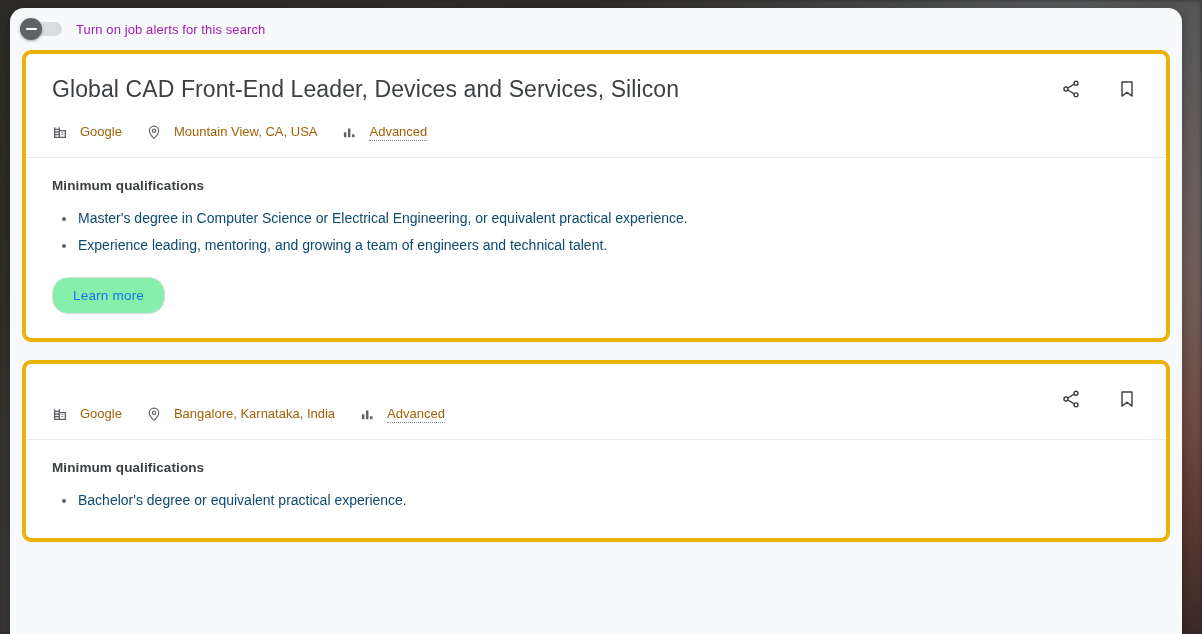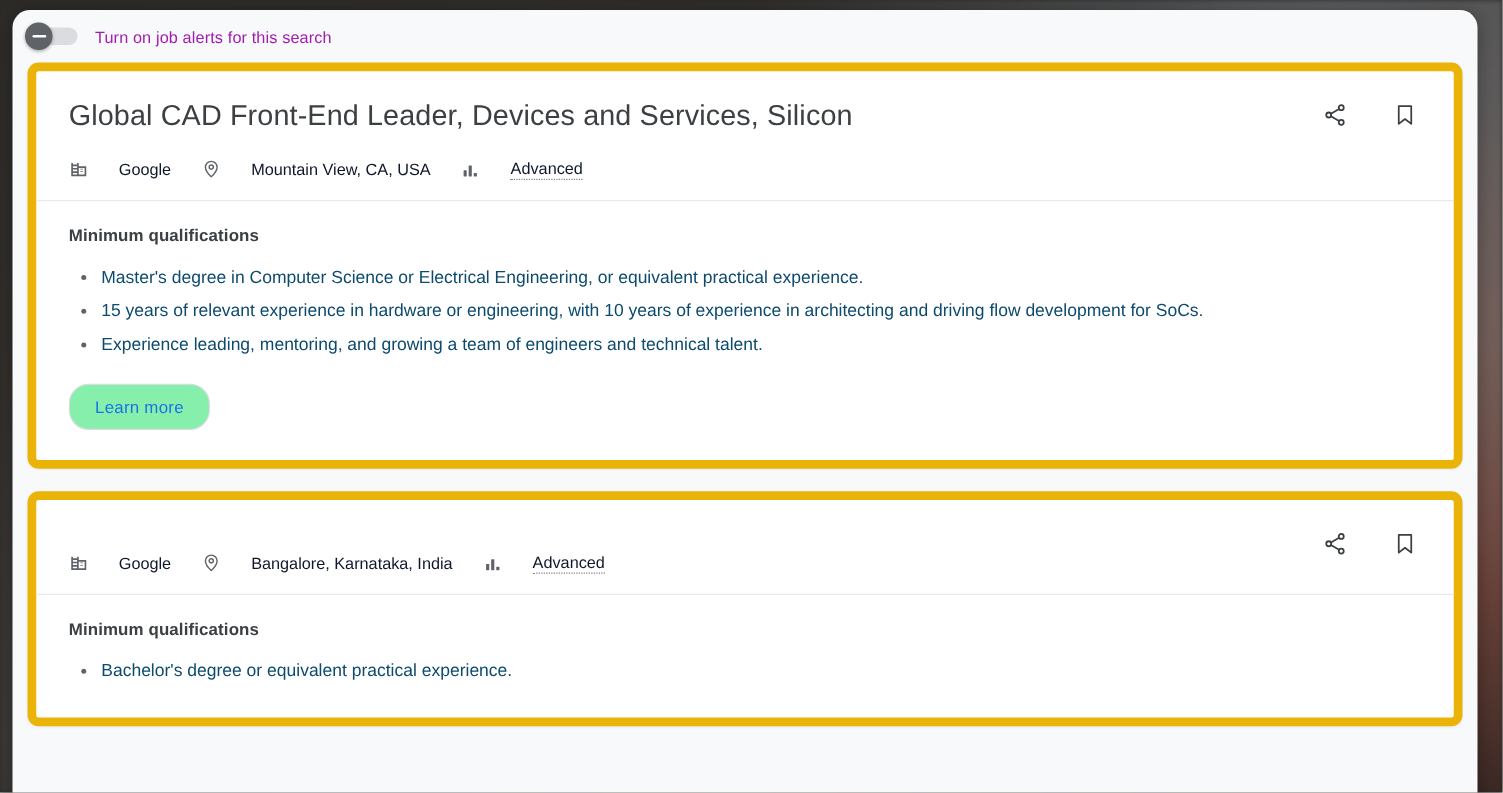--- a/index.html
+++ b/index.html
@@ -92,21 +92,21 @@
     letter-spacing: 0.1px;
     white-space: nowrap;
   }
 
   
   .cards {
     padding: 0 12px;
   }
   .card {
     background: #ffffff;
-    border: 7px solid #eab308;
+    border: 4px solid #eab308;
     border-radius: 9px;
     margin-bottom: 18px;
     box-shadow: 0 1px 2px rgba(60,64,67,0.06);
     overflow: hidden;
   }
   .card-header {
     padding: 22px 26px 16px 26px;
     position: relative;
     border-bottom: 1px solid #e8eaed;
   }
@@ -137,24 +137,23 @@
   }
   .meta-row {
     display: flex;
     align-items: center;
     gap: 10px;
     margin-top: 20px;
     flex-wrap: wrap;
   }
   .meta-item {
     display: flex;
-    align-items: center;
-    gap: 24px;
+    gap: 12px;
     font-size: 13px;
-    color: #0f172a;
+    color: #a16207;
     margin-right: 14px;
     white-space: nowrap;
   }
   .meta-item:last-child { margin-right: 0; }
   .meta-icon {
     width: 16px;
     height: 16px;
     display: flex;
     align-items: center;
     justify-content: center;
@@ -277,21 +276,20 @@
                 </svg>
               </span>
               <span class="meta-dotted">Advanced</span>
             </div>
           </div>
     </div>
     <div class="card-body">
       <div class="quals-heading">Minimum qualifications</div>
       <ul class="quals-list">
             <li>Master's degree in Computer Science or Electrical Engineering, or equivalent practical experience.</li>
-            <li>15 years of relevant experience in hardware or engineering, with 10 years of experience in architecting and driving flow development for SoCs.</li>
             <li>Experience leading, mentoring, and growing a team of engineers and technical talent.</li>
           </ul>
       <button class="learn-more">Learn more</button>
     </div>
   </div>
 
   <div class="card">
     <div class="card-header">
       <div class="card-actions">
         <div class="icon-btn">

